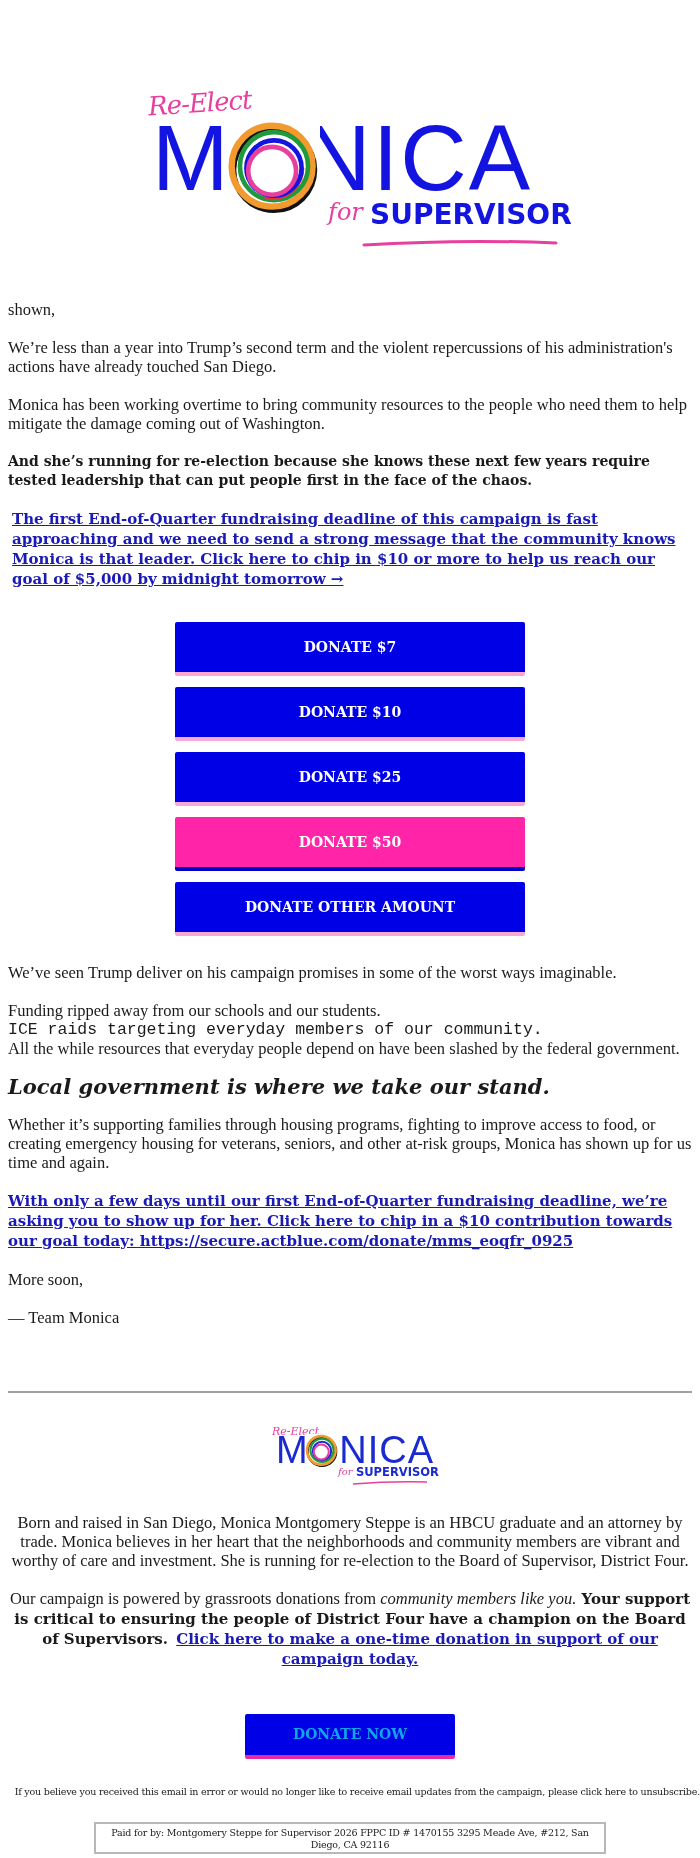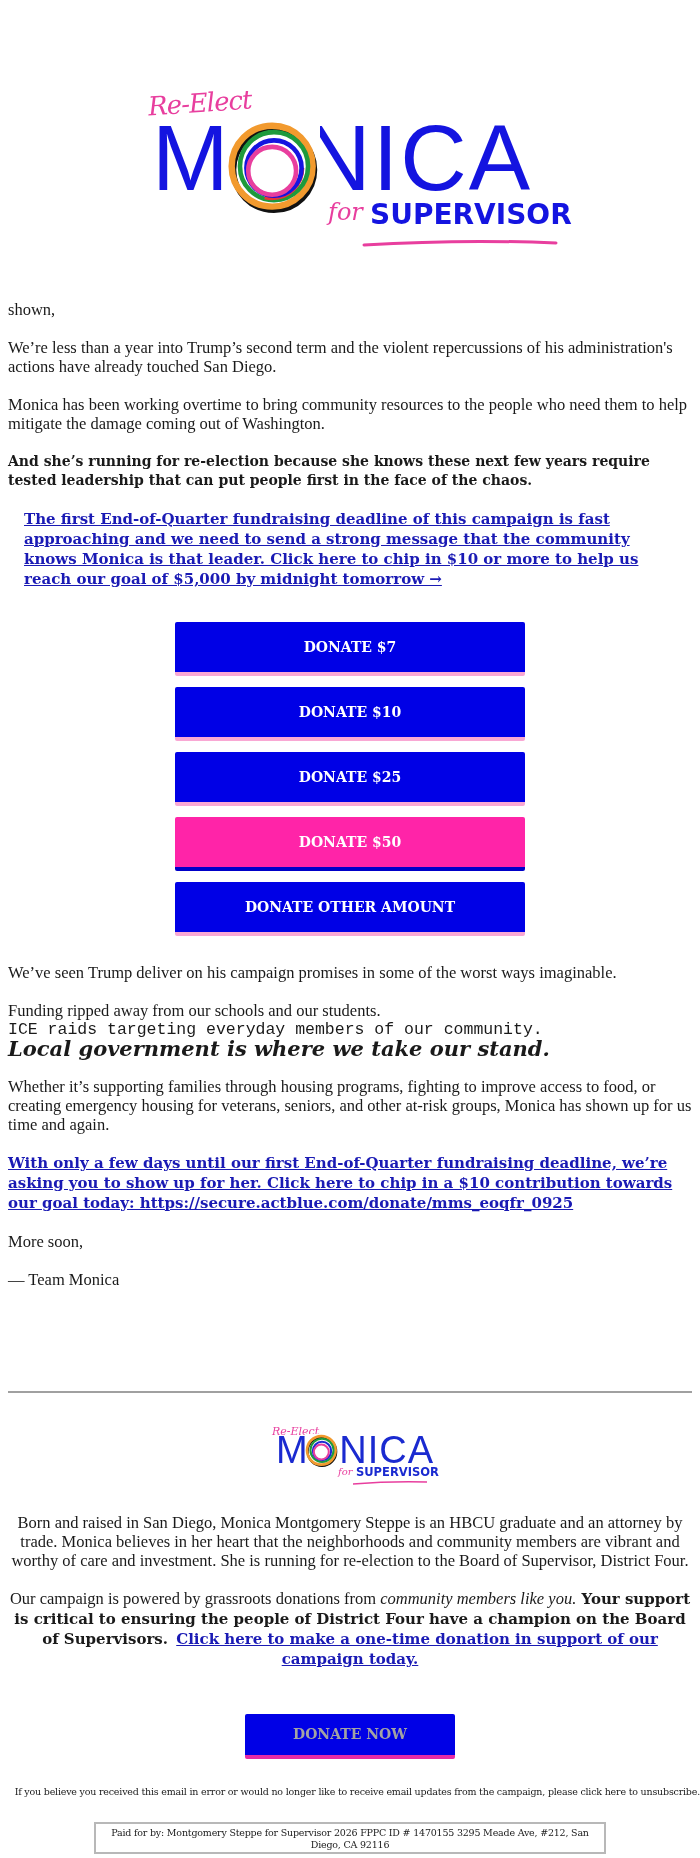--- a/index.html
+++ b/index.html
@@ -94,21 +94,21 @@
     text-align: center; font-family: "Liberation Serif", "DejaVu Serif", serif;
     font-size: 16.5px; line-height: 19px;
   }
   .footer-text p { margin: 0 0 19px 0; }
   .footer-text strong { font-family: "DejaVu Serif", serif; font-size: 15px; }
   .footer-text em { font-style: italic; }
   .footer-text a { color: #1a1ab4; text-decoration: underline; font-family: "DejaVu Serif", serif; font-weight: 700; font-size: 15px; }
 
   .btn-now {
     position: absolute; left: 245px; top: 1714px; width: 210px; height: 45px;
-    background: #0000e6; color: #a3a3a3; text-align: center;
+    background: #0000e6; color: #0ea5e9; text-align: center;
     font-family: "DejaVu Serif", serif; font-weight: 700; font-size: 14px;
     line-height: 40px; text-decoration: none;
     border-bottom: 4px solid #e62aa6; border-radius: 2px;
   }
   .unsub {
     position: absolute; left: 0; top: 1786px; width: 700px; text-align: right;
     font-family: "DejaVu Serif", serif; font-size: 9.5px; color: #1a1a1a;
     letter-spacing: -0.2px;
   }
   .paid {
@@ -138,35 +138,36 @@
   <svg class="swash" viewBox="0 0 196 10" preserveAspectRatio="none">
     <path d="M2 7 Q 100 1 194 5" stroke="#e83e9e" stroke-width="3" fill="none" stroke-linecap="round"></path>
   </svg>
 </div>
 
 <div class="content">
   <p>shown,</p>
   <p>We’re less than a year into Trump’s second term and the violent repercussions of his administration's actions have already touched San Diego.</p>
   <p>Monica has been working overtime to bring community resources to the people who need them to help mitigate the damage coming out of Washington.</p>
   <p class="bold">And she’s running for re-election because she knows these next few years require tested leadership that can put people first in the face of the chaos.</p>
-  <p style="margin:16px;"><a class="cta" href="#">The first End-of-Quarter fundraising deadline of this campaign is fast approaching and we need to send a strong message that the community knows Monica is that leader. Click here to chip in $10 or more to help us reach our goal of $5,000 by midnight tomorrow →</a></p>
+  <p style="margin:4px;"><a class="cta" href="#">The first End-of-Quarter fundraising deadline of this campaign is fast approaching and we need to send a strong message that the community knows Monica is that leader. Click here to chip in $10 or more to help us reach our goal of $5,000 by midnight tomorrow →</a></p>
 </div>
 
 <div class="btn-stack">
   <a href="#" class="btn">DONATE $7</a>
   <a href="#" class="btn">DONATE $10</a>
   <a href="#" class="btn">DONATE $25</a>
   <a href="#" class="btn pink">DONATE $50</a>
   <a href="#" class="btn">DONATE OTHER AMOUNT</a>
 </div>
 
 <div class="content" style="top:963px;">
   <p>We’ve seen Trump deliver on his campaign promises in some of the worst ways imaginable.</p>
   <p style="margin:0;">Funding ripped away from our schools and our students.</p>
   <p style="margin:0;font-family:Liberation Mono, monospace;">ICE raids targeting everyday members of our community.</p>
+  <p>All the while resources that everyday people depend on have been slashed by the federal government.</p>
   <p class="italic-bold" style="font-family:'DejaVu Serif',serif;font-weight:700;font-style:italic;font-size:21px;">Local government is where we take our stand.</p>
   <p>Whether it’s supporting families through housing programs, fighting to improve access to food, or creating emergency housing for veterans, seniors, and other at-risk groups, Monica has shown up for us time and again.</p>
   <p><a class="cta" href="#">With only a few days until our first End-of-Quarter fundraising deadline, we’re asking you to show up for her. Click here to chip in a $10 contribution towards our goal today: https://secure.actblue.com/donate/mms_eoqfr_0925</a></p>
   <p>More soon,</p>
   <p>— Team Monica</p>
 </div>
 
 <div class="hr"></div>
 
 <div class="logo-small">

